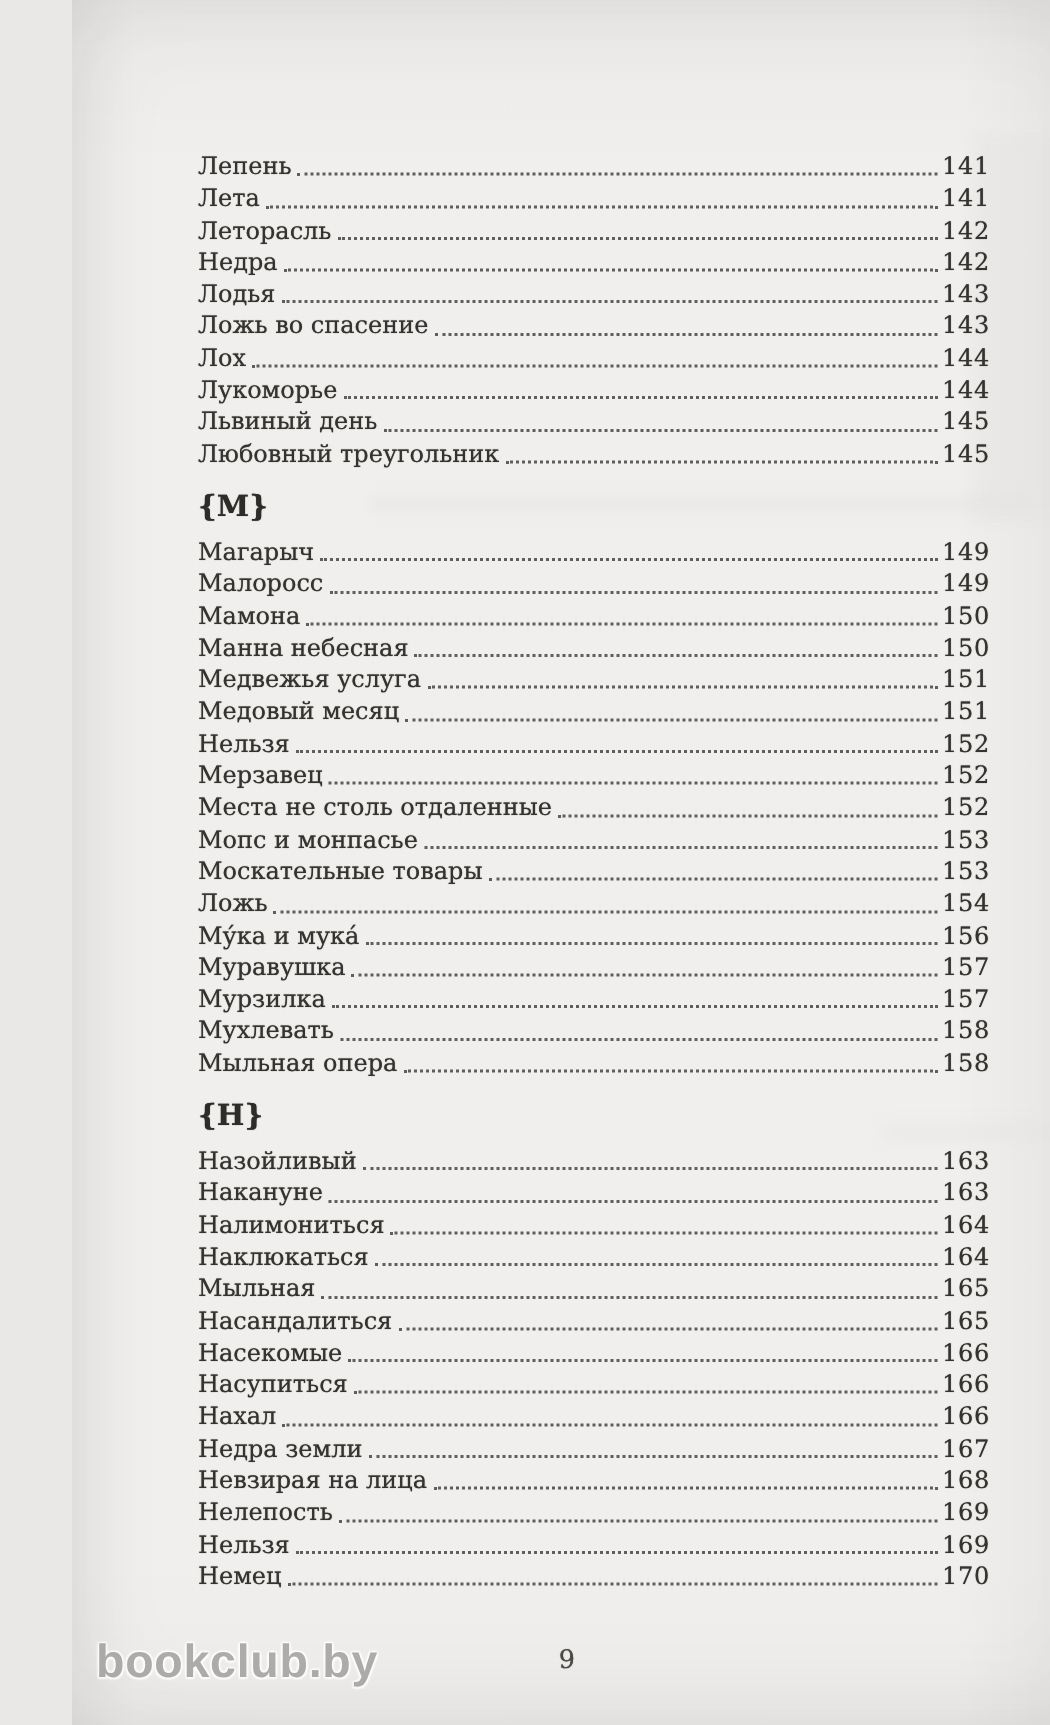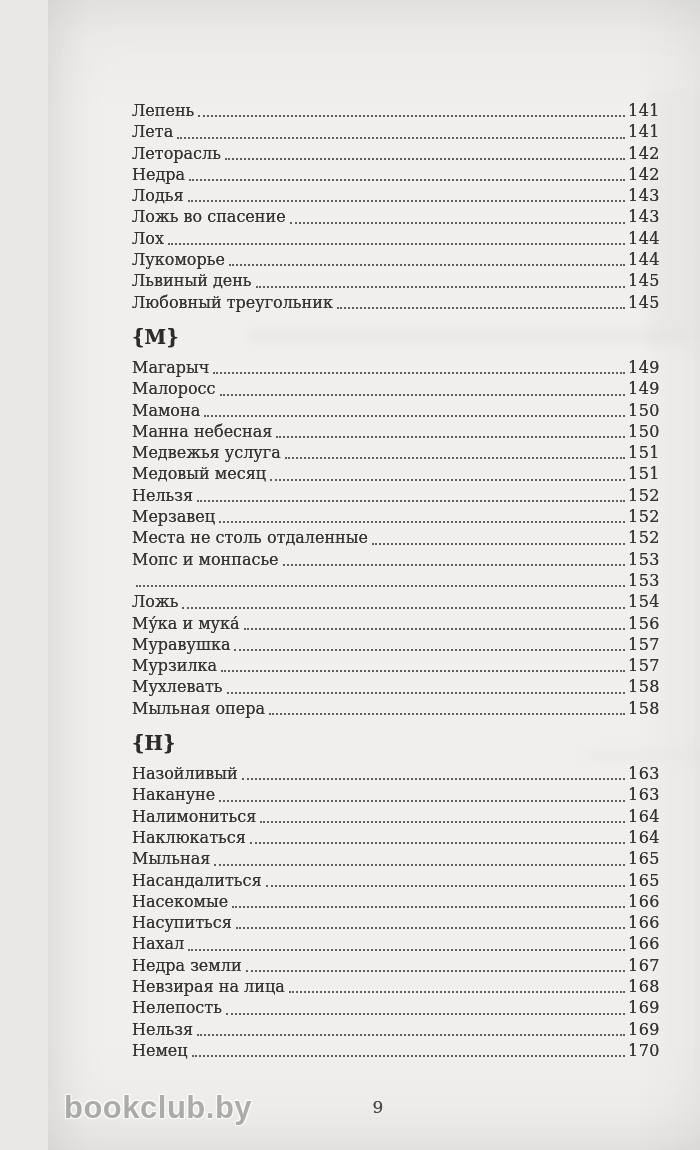--- a/index.html
+++ b/index.html
@@ -184,20 +184,21 @@
         <span class="t">Места не столь отдаленные</span>
         <span class="leader"></span>
         <span class="p">152</span>
       </div>
       <div class="row">
         <span class="t">Мопс и монпасье</span>
         <span class="leader"></span>
         <span class="p">153</span>
       </div>
       <div class="row">
+        <span class="t">Москательные товары</span>
         <span class="leader"></span>
         <span class="p">153</span>
       </div>
       <div class="row">
         <span class="t">Ложь</span>
         <span class="leader"></span>
         <span class="p">154</span>
       </div>
       <div class="row">
         <span class="t">Му́ка и мука́</span>

